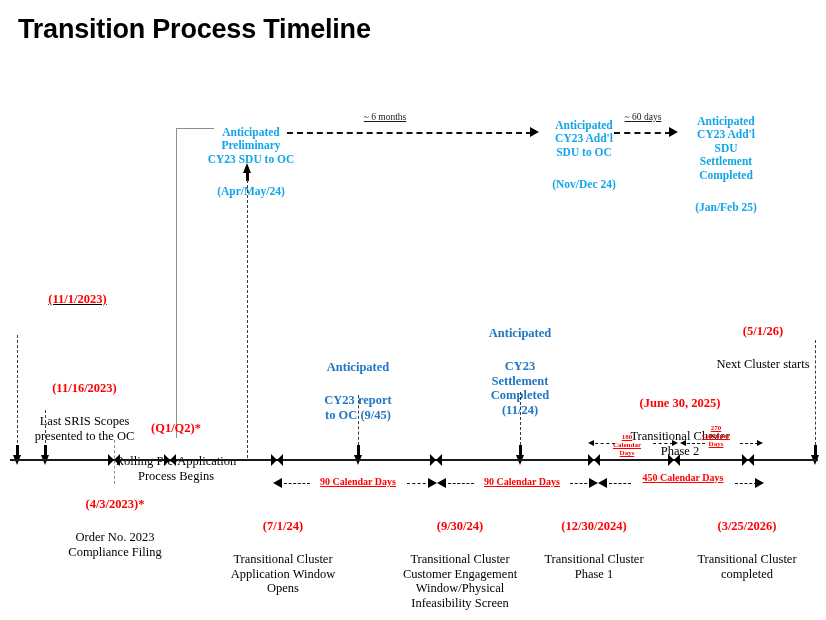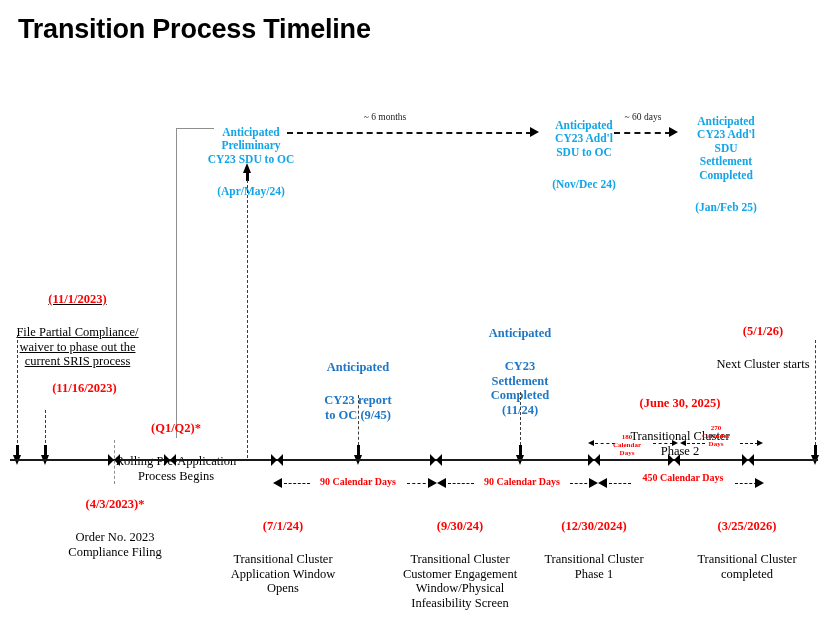--- a/index.html
+++ b/index.html
@@ -170,20 +170,21 @@
   .ah.right { border-left: 9px solid #000; }
   .ah.left  { border-right: 9px solid #000; }
   .ah.sm { border-top-width: 3.5px; border-bottom-width: 3.5px; }
   .ah.sm.right { border-left-width: 6px; }
   .ah.sm.left  { border-right-width: 6px; }
 
   .span-label {
     position: absolute;
     text-align: center;
     white-space: nowrap;
+    text-decoration: underline;
   }
   .span-label.gray-note {
     color: #1a1a1a;
     font-size: 9.5px;
   }
   .span-label.red-note {
     color: #FF0000;
     font-size: 10px;
     font-weight: bold;
   }
@@ -237,32 +238,31 @@
     <span class="ds">Anticipated
 CY23 Add'l
 SDU
 Settlement
 Completed</span>
     <span class="dt">(Jan/Feb 25)</span>
   </div>
 
   <div class="tblock red" style="left:0px; top:273px; width:155px;text-decoration:underline;">
     <span class="dt">(11/1/2023)</span>
-    <span class="ds">File Partial Compliance/
-waiver to phase out the
-current SRIS process</span>
   </div>
   <div class="leader" style="left:17px; top:335px; height:108px;"></div>
   <div class="downarrow" style="left:13px; top:445px;">
     <div class="stem"></div>
       <div class="head"></div>
   </div>
 
   <div class="tblock red" style="left:11px; top:362px; width:147px;">
     <span class="dt">(11/16/2023)</span>
+    <span class="ds">Last SRIS Scopes
+presented to the OC</span>
   </div>
   <div class="leader" style="left:45px; top:410px; height:33px;"></div>
   <div class="downarrow" style="left:41px; top:445px;">
     <div class="stem"></div>
       <div class="head"></div>
   </div>
 
   <div class="tblock red" style="left:106px; top:402px; width:140px;">
     <span class="dt">(Q1/Q2)*</span>
     <span class="ds">Rolling Pre-Application

